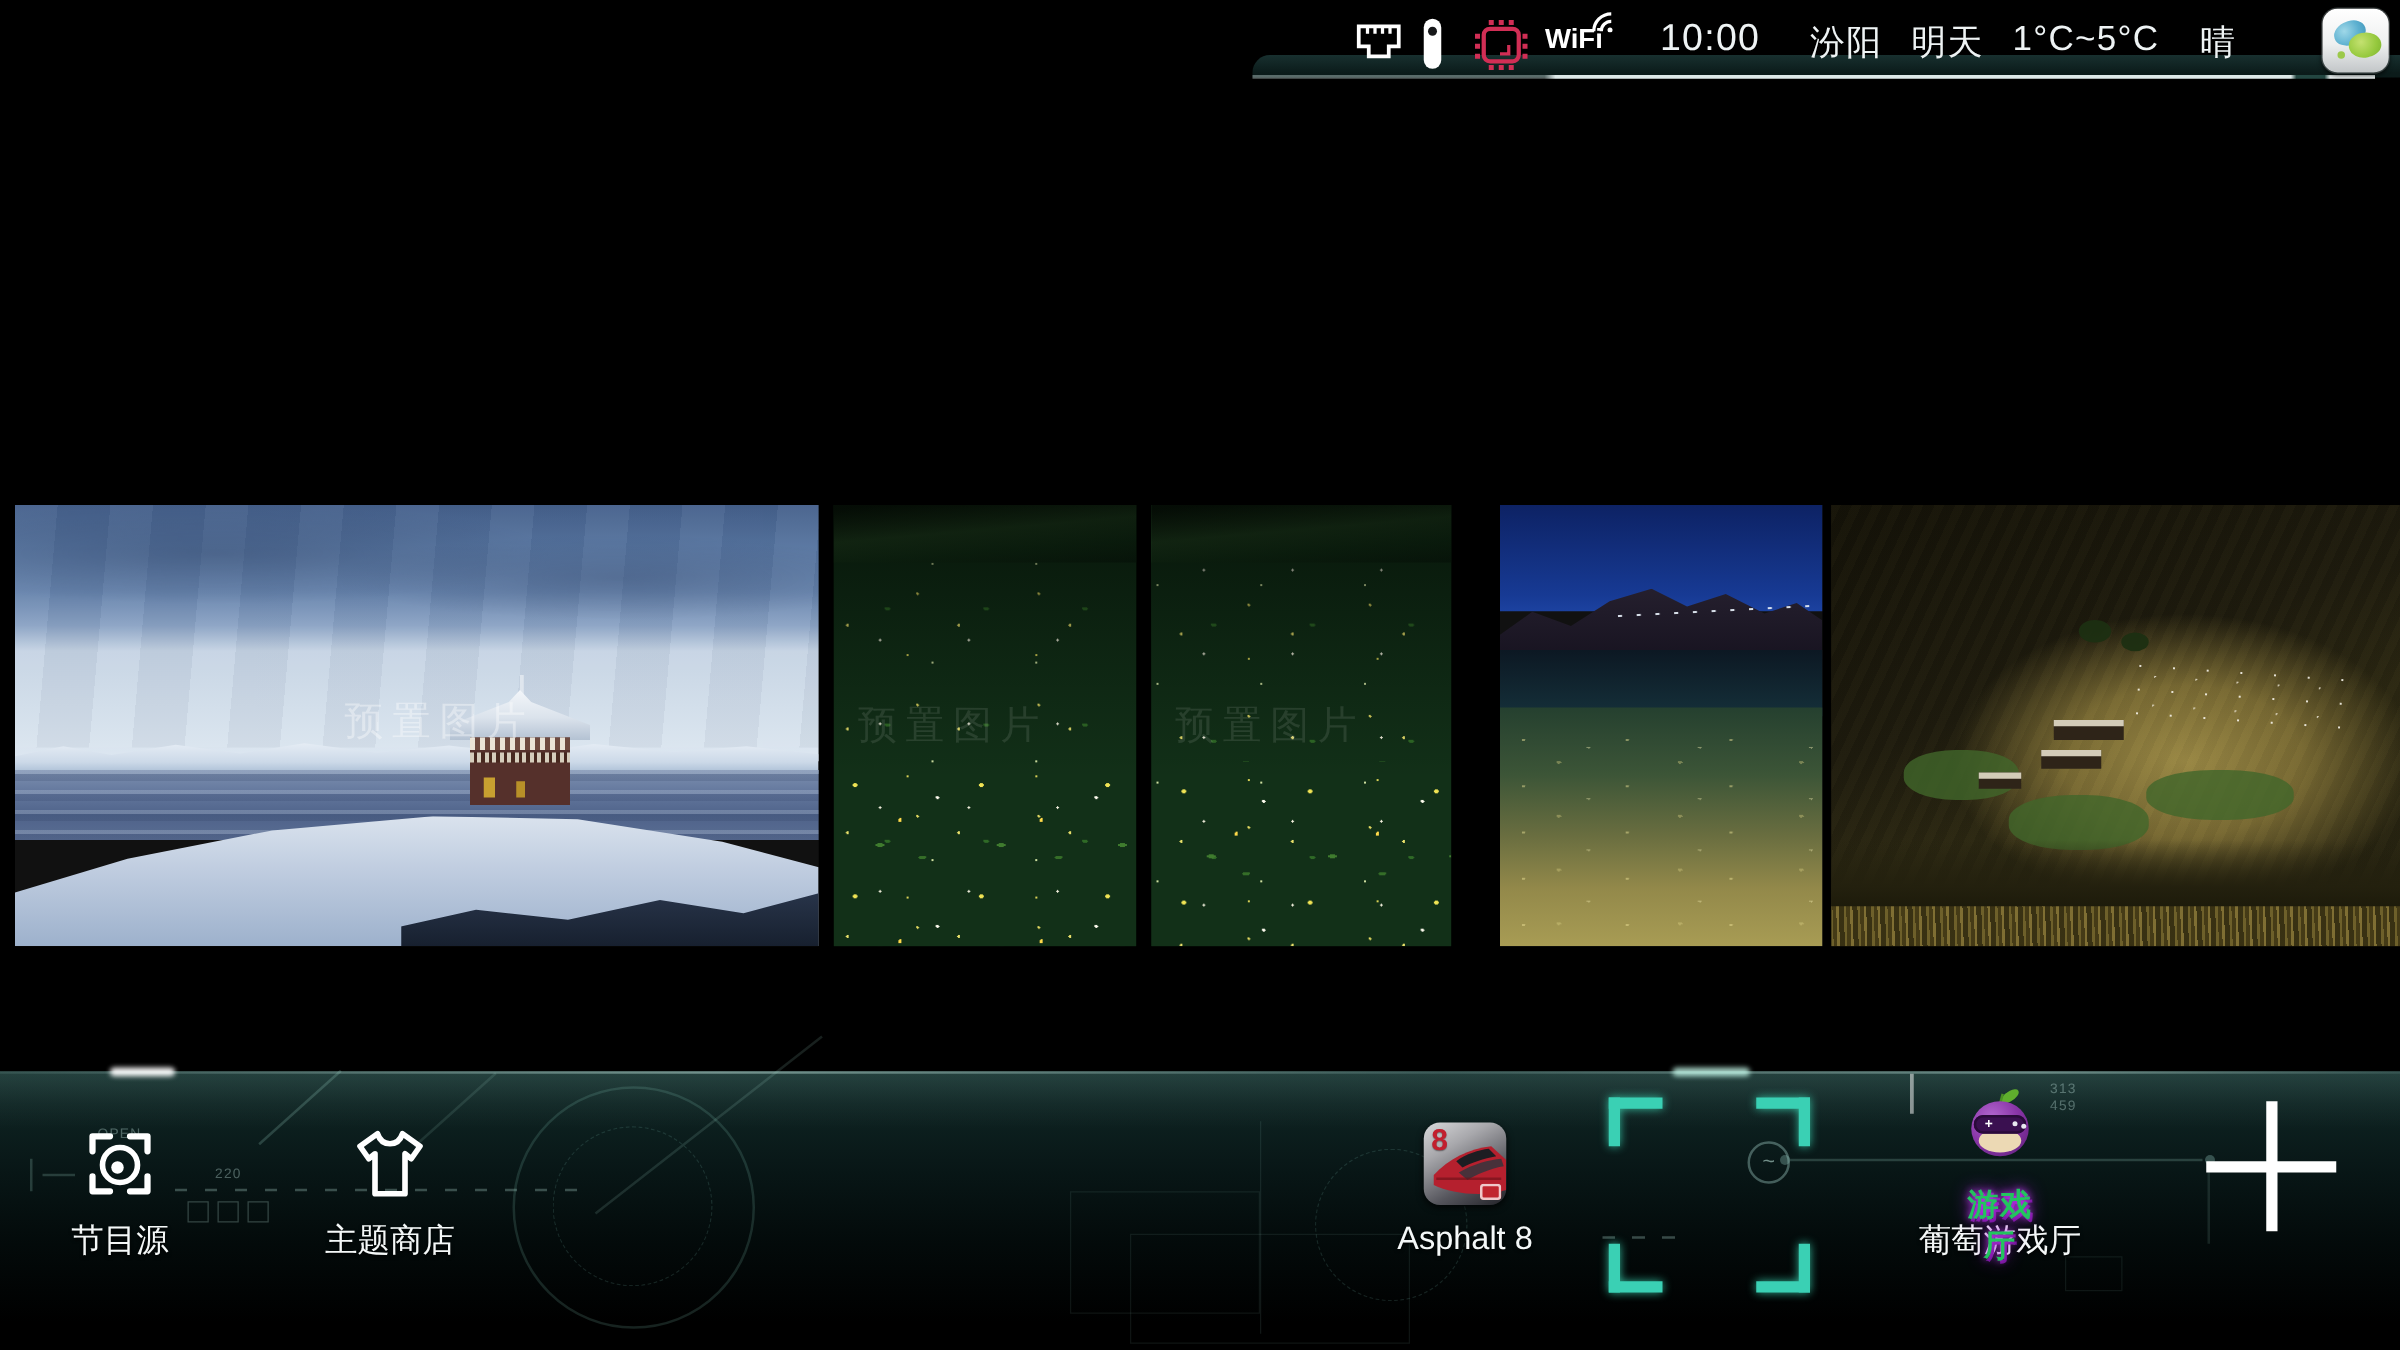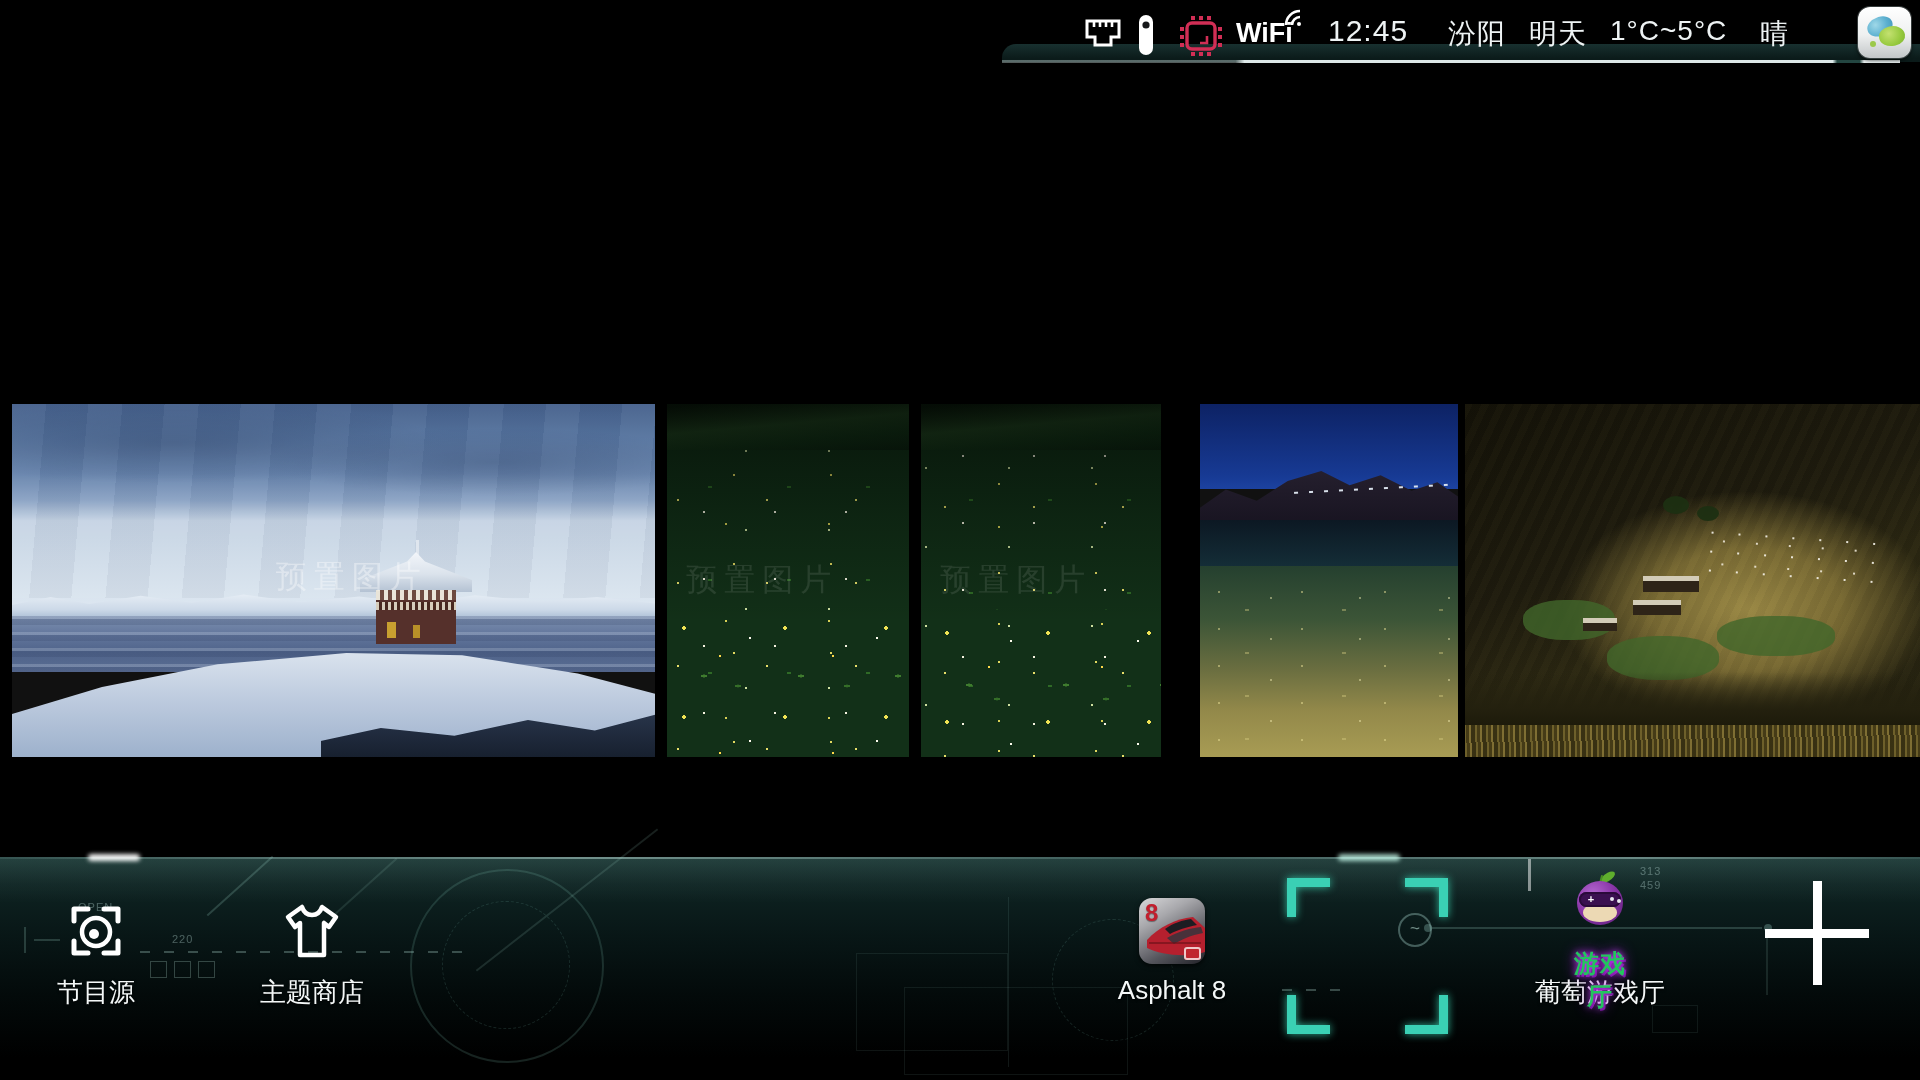--- a/index.html
+++ b/index.html
@@ -7,21 +7,21 @@
           font-family:"Liberation Sans",sans-serif;color:#eef3f4;}
   .abs{position:absolute;}
 
   
   .status-shelf{position:absolute;left:1002px;top:44px;width:918px;height:18px;
     background:linear-gradient(180deg,#18302f 0%,#0b1b1a 80%);border-radius:14px 0 0 0;}
   .band-line{position:absolute;left:1002px;top:60px;width:898px;height:3px;
     background:linear-gradient(90deg,rgba(185,205,203,.45) 0 26%,#dde8e8 27% 92.5%,#234641 93% 95.5%,#eef5f5 96% 100%);}
   .status-item{position:absolute;top:15px;font-size:28px;letter-spacing:1px;color:#eef3f4;}
   .wifi-wrap{position:absolute;left:1236px;top:18px;}
-  .wifi-text{font-size:27px;font-weight:bold;color:#fff;letter-spacing:0;}
+  .wifi-text{font-size:22px;font-weight:bold;color:#fff;letter-spacing:0;}
   .wifi-arcs{position:absolute;right:-14px;top:-10px;}
   .sb-time{left:1328px;top:14px;font-size:30px;}
   .sb-city{left:1448px;}
   .sb-day{left:1529px;}
   .sb-temp{left:1610px;}
   .sb-cond{left:1760px;}
   .corner-logo{position:absolute;left:1858px;top:7px;width:53px;height:51px;border-radius:12px;
     background:linear-gradient(180deg,#ffffff 0%,#eef0f0 55%,#c2c6c8 100%);
     box-shadow:0 0 0 1px rgba(90,100,100,.6),0 2px 4px rgba(0,0,0,.8);}
   .blob-blue{position:absolute;border-radius:58% 52% 60% 55%;
@@ -234,21 +234,21 @@
 
   <span class="wifi-wrap">
     <span class="wifi-text">WiFi</span>
     <svg class="wifi-arcs" width="24" height="18" viewBox="0 0 24 18">
       <path d="M3 17 A14 14 0 0 1 17 3" fill="none" stroke="#fff" stroke-width="2.6"></path>
       <path d="M9 17 A8 8 0 0 1 17 9" fill="none" stroke="#fff" stroke-width="2.6"></path>
       <circle cx="16" cy="16" r="2" fill="#fff"></circle>
     </svg>
   </span>
 
-  <span class="status-item sb-time">12:45</span>
+  <span class="status-item sb-time">10:00</span>
   <span class="status-item sb-city">汾阳</span>
   <span class="status-item sb-day">明天</span>
   <span class="status-item sb-temp">1°C~5°C</span>
   <span class="status-item sb-cond">晴</span>
 
   <div class="corner-logo">
     <div class="blob-blue" style="left:9px;top:10px;width:26px;height:19px;transform:rotate(-18deg)"></div>
     <div class="blob-green" style="left:21px;top:19px;width:26px;height:20px;transform:rotate(-12deg)"></div>
     <div class="blob-dot" style="left:12px;top:34px;width:6px;height:6px"></div>
   </div>

